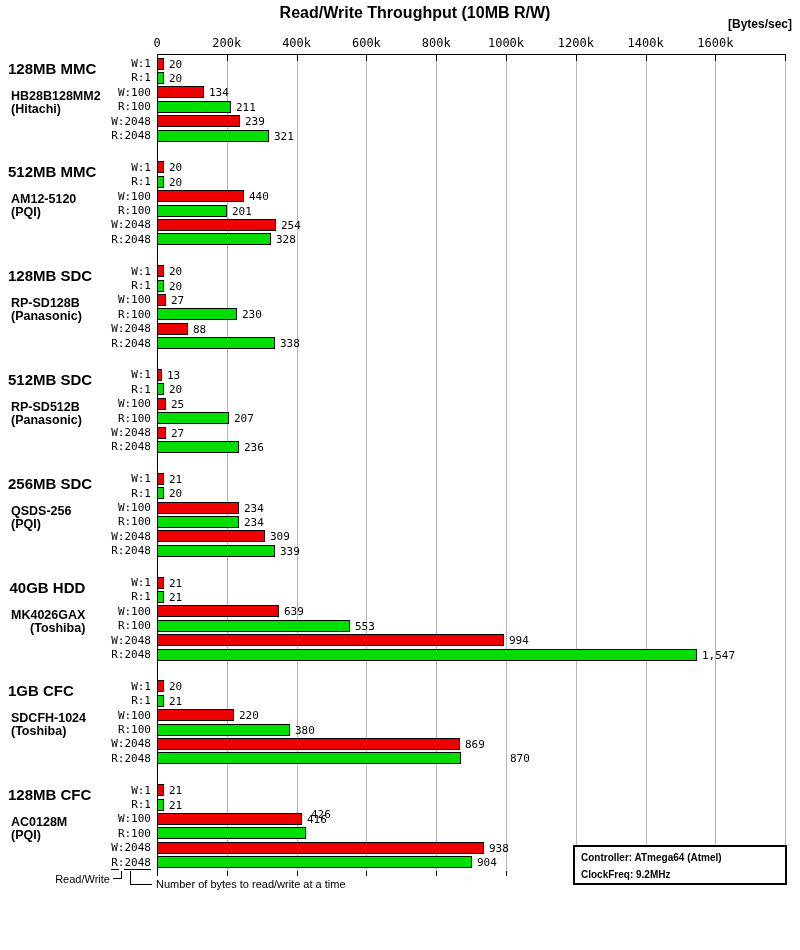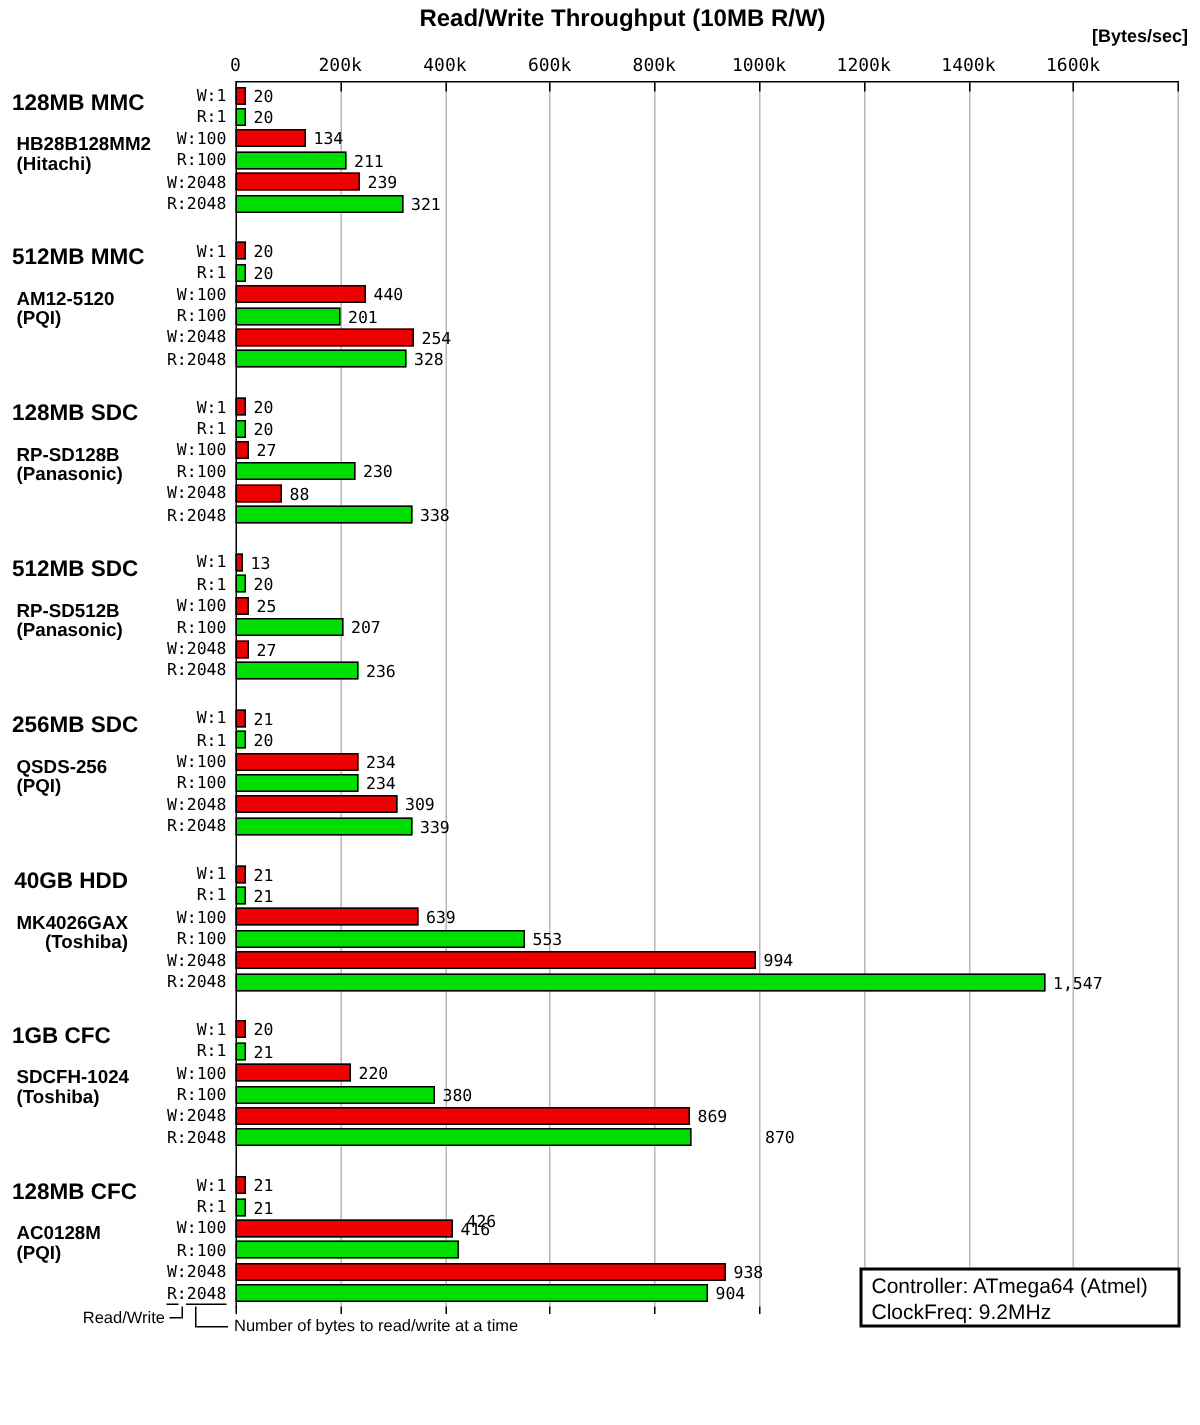--- a/index.html
+++ b/index.html
@@ -16,21 +16,21 @@
   .tickmark{background:#000;width:1px;}
   .grp-title{font-size:15px;font-weight:bold;line-height:16px;white-space:nowrap;}
   .grp-model{font-size:12.5px;font-weight:bold;line-height:13px;margin-top:13px;padding-left:3px;white-space:nowrap;}
   .grp-vendor{font-size:12.5px;font-weight:bold;line-height:13px;padding-left:3px;white-space:nowrap;}
   .row-label{width:92px;text-align:right;font-size:11px;line-height:12px;
              font-family:"DejaVu Sans Mono",monospace;white-space:nowrap;}
   .bar{height:12px;border:1px solid #000;box-sizing:border-box;}
   .bar-value{font-size:11px;line-height:12px;font-family:"DejaVu Sans Mono",monospace;white-space:nowrap;}
   .info-box{left:573px;top:845px;width:214px;height:40px;border:2px solid #000;background:#fff;
             box-sizing:border-box;padding:2px 6px;z-index:5;}
-  .info-line{font-size:14px;font-weight:normal;line-height:17px;white-space:nowrap;}
+  .info-line{font-size:10px;font-weight:bold;line-height:17px;white-space:nowrap;}
   .ann-line{background:#000;z-index:4;}
   .ann-text{font-size:11px;line-height:12px;white-space:nowrap;}
   .note{left:5px;top:910px;font-size:16px;font-style:italic;color:#ff0000;white-space:nowrap;}
 </style>
 </head>
 <body>
 
 <div class="stage">
   <div class="abs chart-title">Read/Write Throughput (10MB R/W)</div>
   <div class="abs unit-label">[Bytes/sec]</div>

